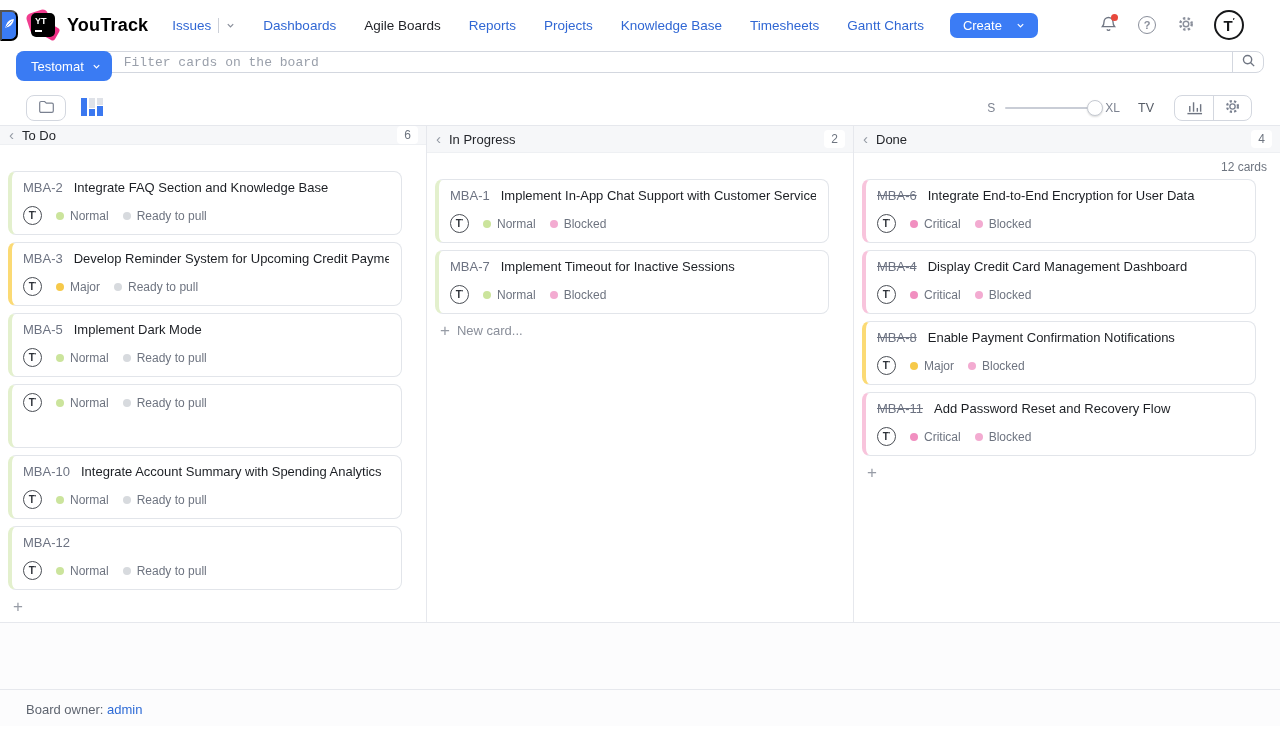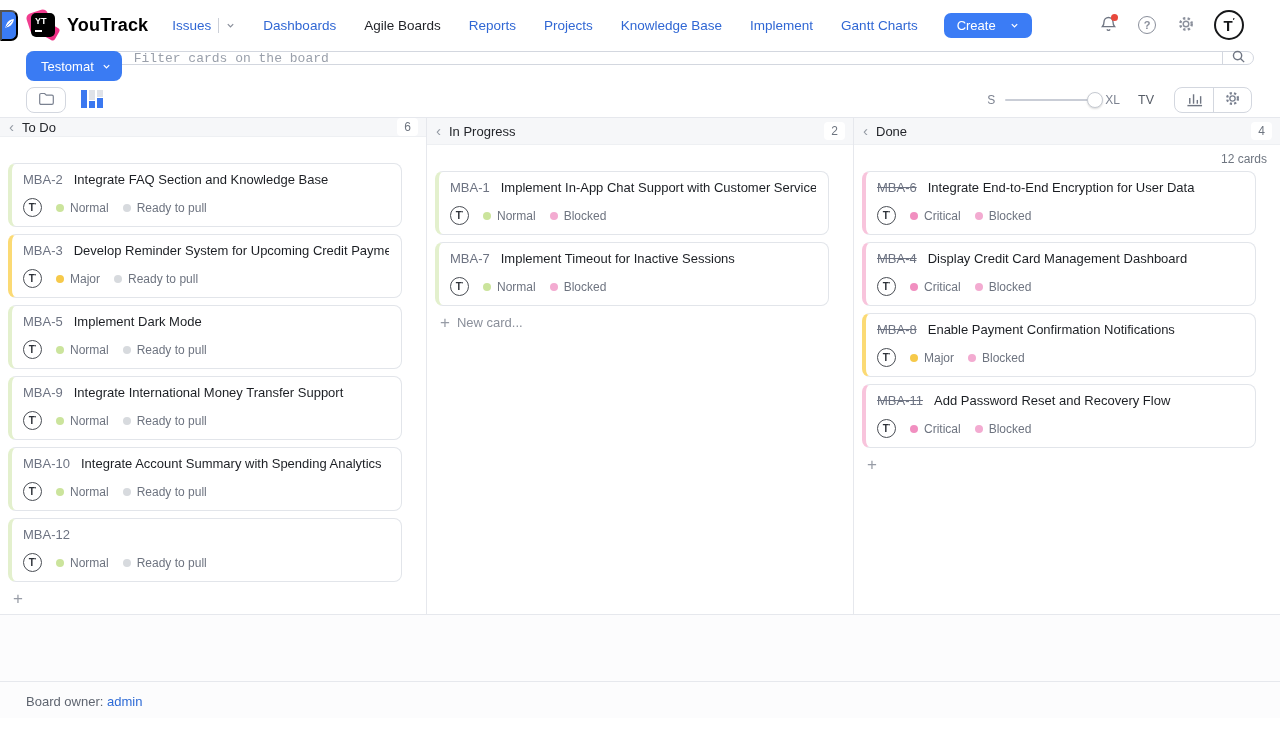--- a/index.html
+++ b/index.html
@@ -33,21 +33,21 @@
     justify-content:center; cursor:pointer; background:none; border:none; }
   .bell-dot { position:absolute; top:0; right:1px; width:7px; height:7px; background:#e8483c; border-radius:50%; }
   .help-circle { width:18px; height:18px; border:1.5px solid #8a8f9b; border-radius:50%; color:#8a8f9b;
     font-size:11px; font-weight:700; display:flex; align-items:center; justify-content:center; }
   .avatar { width:30px; height:30px; border:2px solid #17181a; border-radius:50%; background:#fff;
     display:flex; align-items:center; justify-content:center; font-weight:700; font-size:15px;
     color:#17181a; cursor:pointer; }
   .avatar i { font-style:normal; font-size:8px; position:relative; top:-5px; }
 
   
-  .filterbar { margin:1px 26px 0; height:14px; border:1px solid #d3d7df; border-radius:8px;
+  .filterbar { margin:1px 16px 0; height:22px; border:1px solid #d3d7df; border-radius:8px;
     display:flex; align-items:stretch; background:#fff; }
   .board-select { margin:-1px 0 -1px -1px; height:30px; background:#3a7bf3; color:#fff; border:none;
     border-radius:8px; font-size:13px; padding:0 11px 0 15px; display:flex; align-items:center;
     gap:8px; cursor:pointer; }
   .filter-input { flex:1; border:none; outline:none; font-size:13px; color:#8b5cf6; padding:0 12px;
     font-family:Liberation Mono, monospace; background:transparent; }
   .filter-input::placeholder { color:#9aa0ab; }
   .search-btn { width:31px; border:none; border-left:1px solid #d3d7df; background:none;
     border-radius:0 8px 8px 0; display:flex; align-items:center; justify-content:center; cursor:pointer; }
 
@@ -133,21 +133,21 @@
       <svg class="chev" viewBox="0 0 10 10">
           <path d="M2 3.5 L5 6.5 L8 3.5" fill="none" stroke="#8a8f9b" stroke-width="1.4"></path>
         </svg>
     </span>
     <span style="display:flex;align-items:center;gap:28px;">
         <a class="nav-item">Dashboards</a>
         <a class="nav-item active">Agile Boards</a>
         <a class="nav-item">Reports</a>
         <a class="nav-item">Projects</a>
         <a class="nav-item">Knowledge Base</a>
-        <a class="nav-item">Implement</a>
+        <a class="nav-item">Timesheets</a>
         <a class="nav-item">Gantt Charts</a>
       </span>
   </nav>
 
   <button class="create-btn">
     <span>Create</span>
     <svg class="chev" viewBox="0 0 10 10">
         <path d="M2 3.5 L5 6.5 L8 3.5" fill="none" stroke="#fff" stroke-width="1.4"></path>
       </svg>
   </button>
@@ -301,24 +301,20 @@
             <span class="dot" style="background:#cbe49c"></span>
             <span>Normal</span>
           </span>
           <span class="field">
             <span class="dot" style="background:#d7dade"></span>
             <span>Ready to pull</span>
           </span>
         </div>
       </div>
       <div class="card" style="border-left-color:#e3f0cd">
-        <div class="card-top">
-          <span class="card-id ">MBA-9</span>
-          <span class="card-title">Integrate International Money Transfer Support</span>
-        </div>
         <div class="card-bottom">
           <span class="avatar-sm">T<i>′</i></span>
           <span class="field">
             <span class="dot" style="background:#cbe49c"></span>
             <span>Normal</span>
           </span>
           <span class="field">
             <span class="dot" style="background:#d7dade"></span>
             <span>Ready to pull</span>
           </span>

